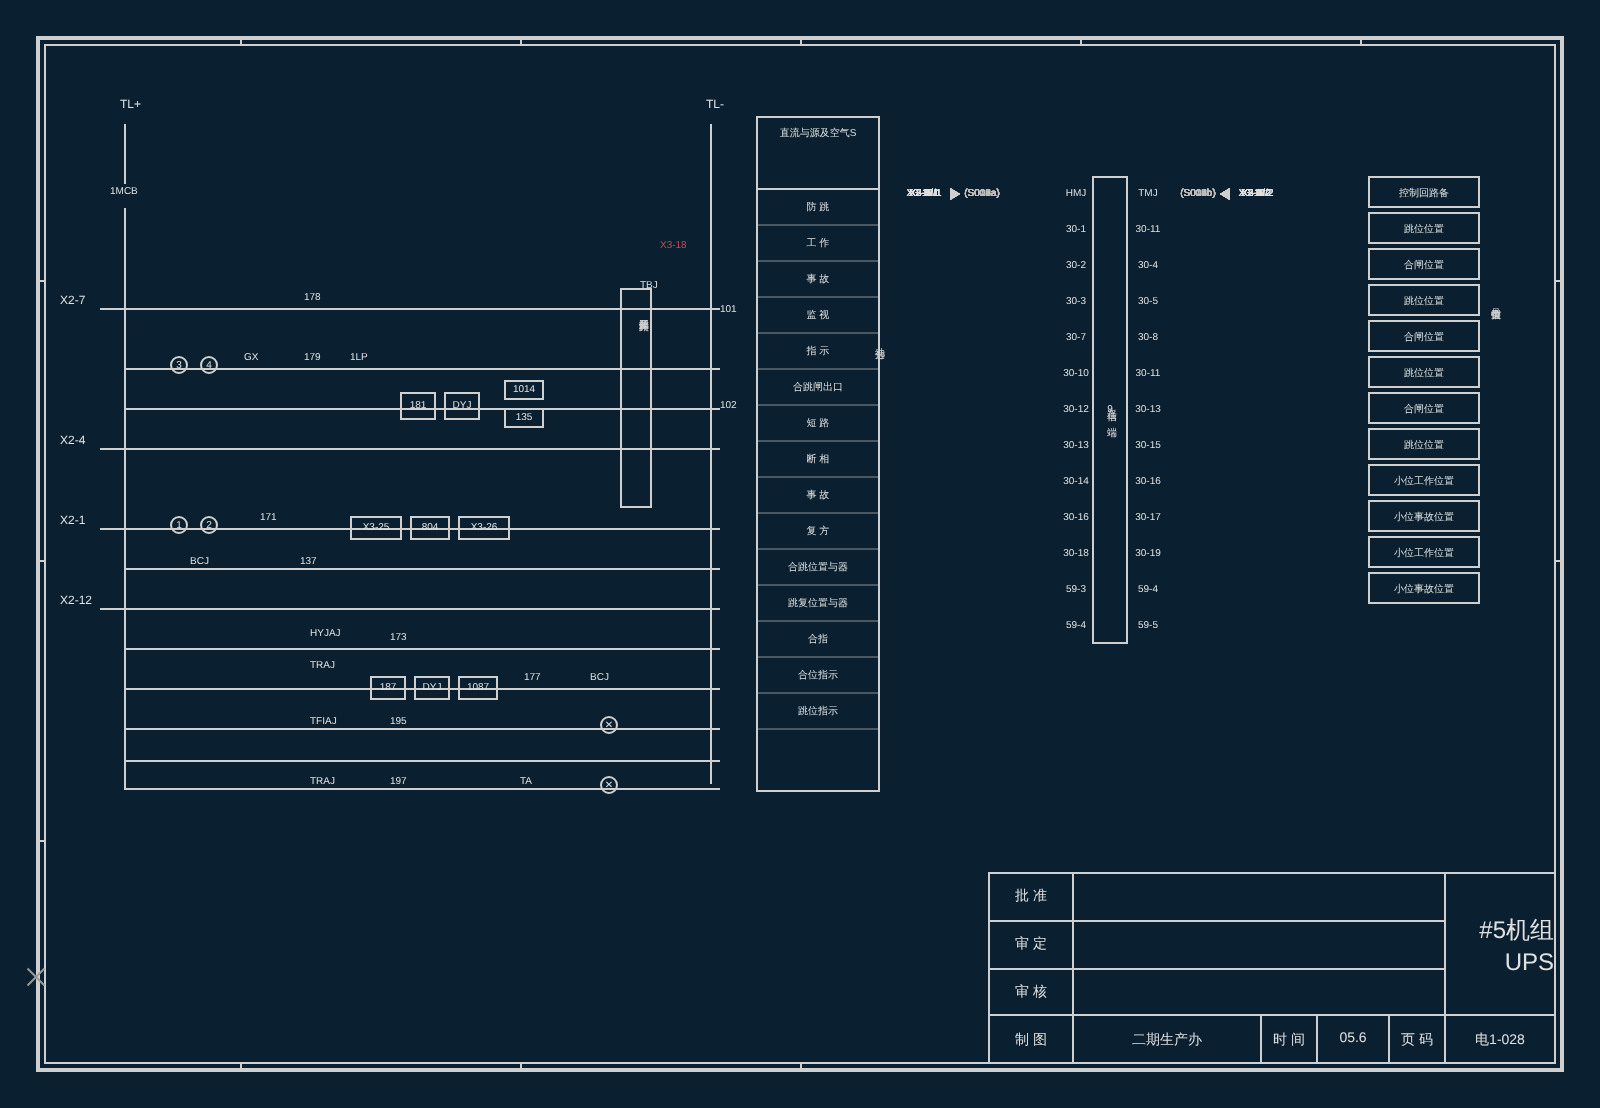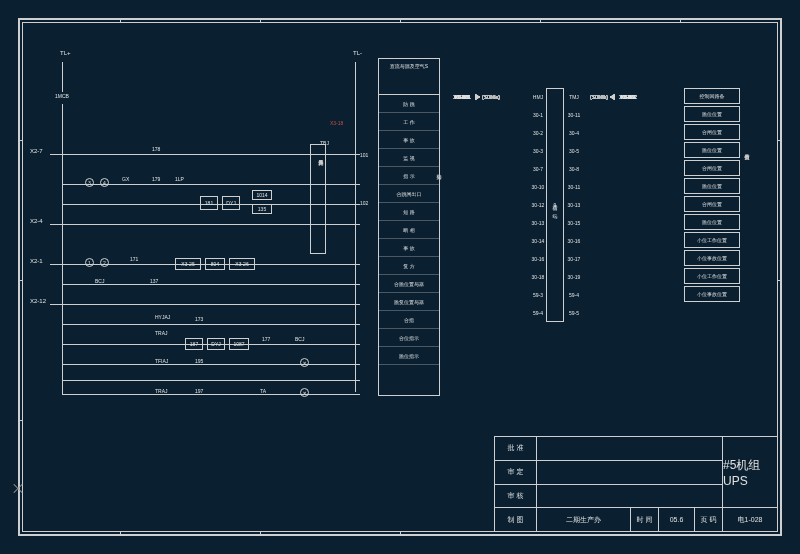--- a/index.html
+++ b/index.html
@@ -82,21 +82,21 @@
   
   .titleblock {
     position: absolute; right: 22px; bottom: 22px; width: 284px; height: 96px;
     border-top: 1px solid #cfcfcf; border-left: 1px solid #cfcfcf;
     display: grid;
     grid-template-columns: 42px 24px 70px 28px 36px 28px 1fr;
     grid-template-rows: 1fr 1fr 1fr 1fr;
   }
   .tb-cell {
     border-right: 1px solid #cfcfcf; border-bottom: 1px solid #cfcfcf;
-    display: flex; align-items: center; justify-content: center; font-size: 7px;
+    display: flex; align-items: center; justify-content: center; font-size: 7px; text-align: right;
   }
   .tb-big { font-size: 12px; }
   .cross {
     position: absolute; left: 12px; bottom: 60px; width: 12px; height: 12px;
   }
   .cross::before, .cross::after {
     content: ""; position: absolute; background: #9a9a9a;
   }
   .cross::before { left: 0; right: 0; top: 50%; height: 1px; transform: rotate(45deg); }
   .cross::after { left: 0; right: 0; top: 50%; height: 1px; transform: rotate(-45deg); }

